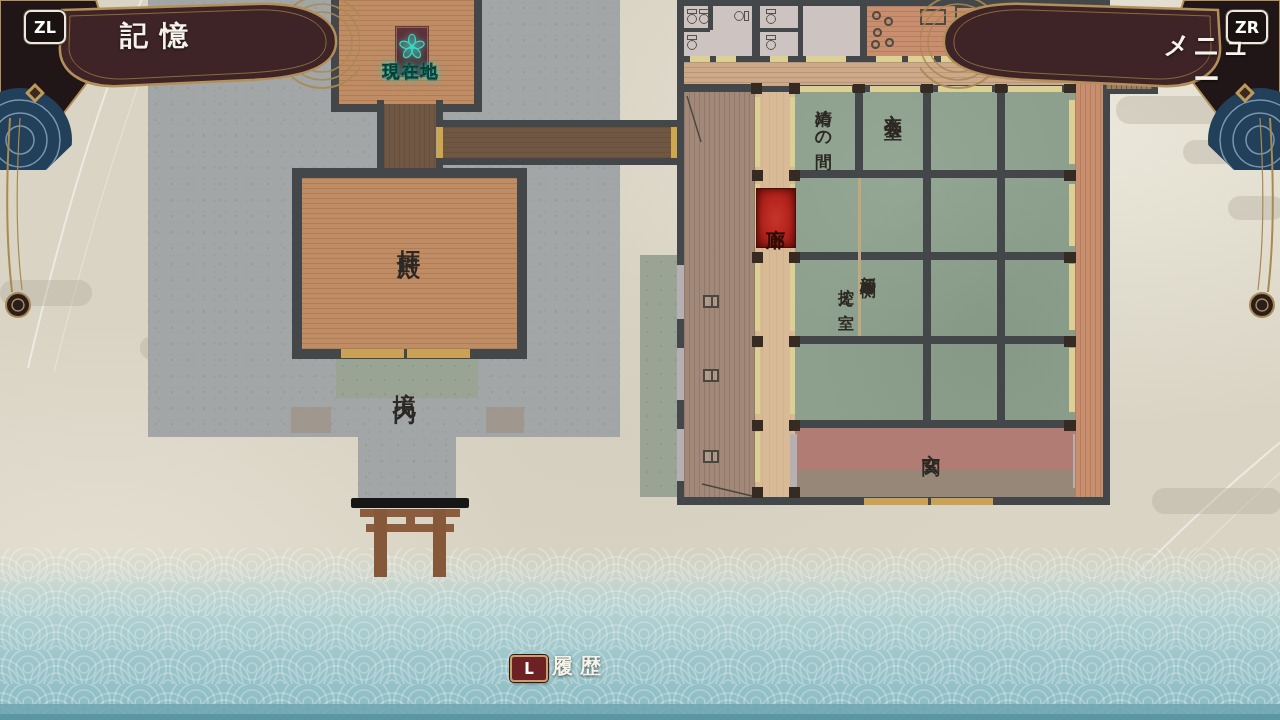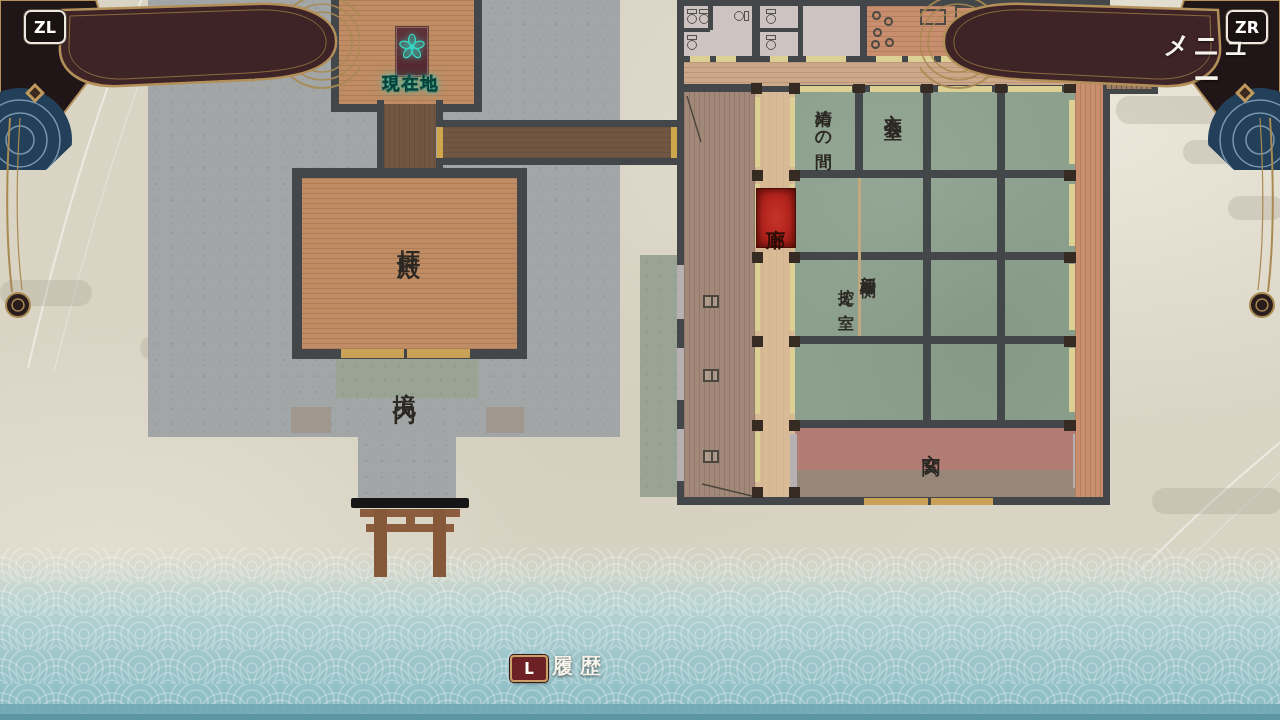--- a/index.html
+++ b/index.html
@@ -132,21 +132,21 @@
         <g stroke="#39d8c5" stroke-width="1.4" fill="rgba(57,216,197,.18)">
           <ellipse cx="15" cy="10" rx="3.4" ry="5.6" transform="rotate(0 15 17)"></ellipse>
           <ellipse cx="15" cy="10" rx="3.4" ry="5.6" transform="rotate(72 15 17)"></ellipse>
           <ellipse cx="15" cy="10" rx="3.4" ry="5.6" transform="rotate(144 15 17)"></ellipse>
           <ellipse cx="15" cy="10" rx="3.4" ry="5.6" transform="rotate(216 15 17)"></ellipse>
           <ellipse cx="15" cy="10" rx="3.4" ry="5.6" transform="rotate(288 15 17)"></ellipse>
           <circle cx="15" cy="17" r="2.4" fill="#39d8c5" stroke="none"></circle>
         </g>
       </svg>
     </div>
-    <div class="abs loc" style="left:369px;top:72px;width:84px;height:24px;font-size:17px;">現在地</div>
+    <div class="abs loc" style="left:369px;top:60px;width:84px;height:24px;font-size:17px;">現在地</div>
 
     <div class="abs wall" style="left:377px;top:100px;width:7px;height:80px"></div>
     <div class="abs wall" style="left:436px;top:100px;width:7px;height:27px"></div>
     <div class="abs wall" style="left:436px;top:163px;width:7px;height:17px"></div>
     <div class="abs woodD planksV" style="left:384px;top:104px;width:52px;height:76px"></div>
 
     <div class="abs wall" style="left:436px;top:120px;width:242px;height:7px"></div>
     <div class="abs wall" style="left:436px;top:158px;width:242px;height:7px"></div>
     <div class="abs woodD planksH" style="left:443px;top:127px;width:228px;height:31px"></div>
     <div class="abs golddoor" style="left:437px;top:127px;width:6px;height:31px"></div>
@@ -322,20 +322,21 @@
       <path d="M 10,118 C 6,180 6,240 12,292" fill="none" stroke="#a98a52" stroke-width="2"></path>
       <path d="M 20,118 C 16,180 16,240 22,290" fill="none" stroke="#a98a52" stroke-width="1.2"></path>
       <circle cx="18" cy="305" r="12" fill="#2a1d1d" stroke="#a98a52" stroke-width="2"></circle>
       <circle cx="18" cy="305" r="6" fill="none" stroke="#a98a52" stroke-width="1.5"></circle>
     </svg>
   </div>
   <div class="abs key-badge" style="left:24px;top:10px;width:38px;height:30px;font-size:16px">
     <span>ZL</span>
   </div>
   <div class="abs emblem" style="left:28px;top:86px;width:14px;height:14px"></div>
+  <div class="abs hud-label" style="left:100px;top:16px;width:120px;height:40px;font-size:28px;letter-spacing:12px;line-height:40px">記憶</div>
 
   <div class="layer" style="pointer-events:none">
     <svg width="360" height="360" viewBox="0 0 360 360" style="position:absolute;right:0;top:0">
       <g transform="translate(360,0) scale(-1,1)">
         <circle cx="322" cy="42" r="46" fill="none" stroke="#a98a52" stroke-width="2" opacity=".9"></circle>
         <circle cx="322" cy="42" r="38" fill="none" stroke="#a98a52" stroke-width="1.5" opacity=".9"></circle>
         <circle cx="322" cy="42" r="30" fill="none" stroke="#a98a52" stroke-width="1.5" opacity=".9"></circle>
         <polygon points="0,0 96,0 112,50 60,118 0,118" fill="#201617" stroke="#b3905a" stroke-width="2"></polygon>
         <clipPath id="crestR">
             <polygon points="0,70 70,70 100,118 46,170 0,170"></polygon>

